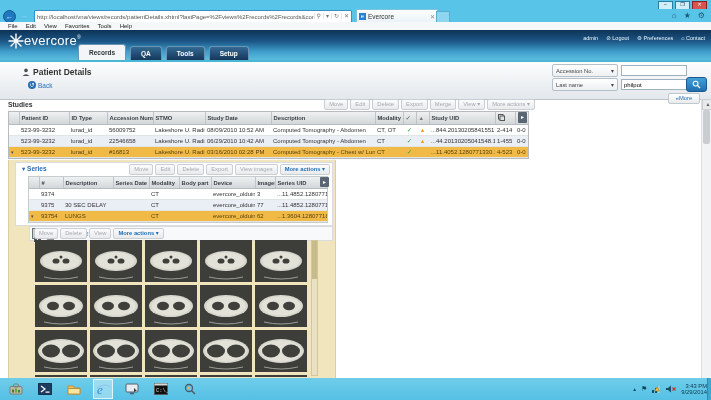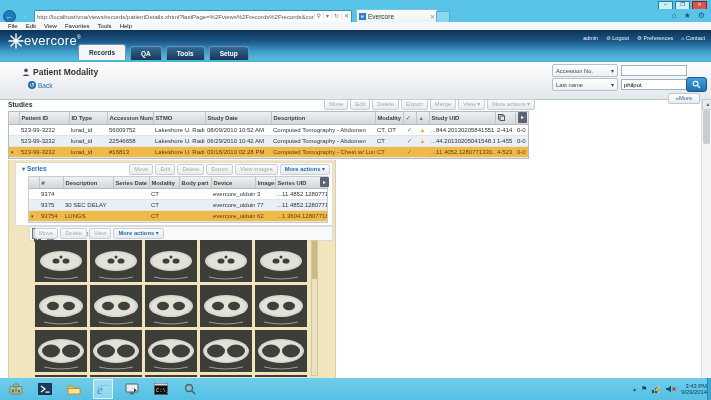--- a/index.html
+++ b/index.html
@@ -177,21 +177,21 @@
       </div>
   </div>
   <div class="tealstrip"></div>
 
   <div class="subhdr">
     <div class="ptitle">
       <svg width="8" height="8" viewBox="0 0 8 8">
         <circle cx="4" cy="2.4" r="1.8" fill="#4a4f54"></circle>
           <path d="M0.5 8 Q4 4.6 7.5 8 Z" fill="#4a4f54"></path>
       </svg>
-      <span>Patient Modality</span>
+      <span>Patient Details</span>
     </div>
     <div class="backlink">
       <span class="backic">↺</span>
       <span>Back</span>
     </div>
     <div class="srow" style="left:552px;top:2px;">
       <div class="slabel">
         <span>Accession No.</span>
           <span>▾</span>
       </div>

